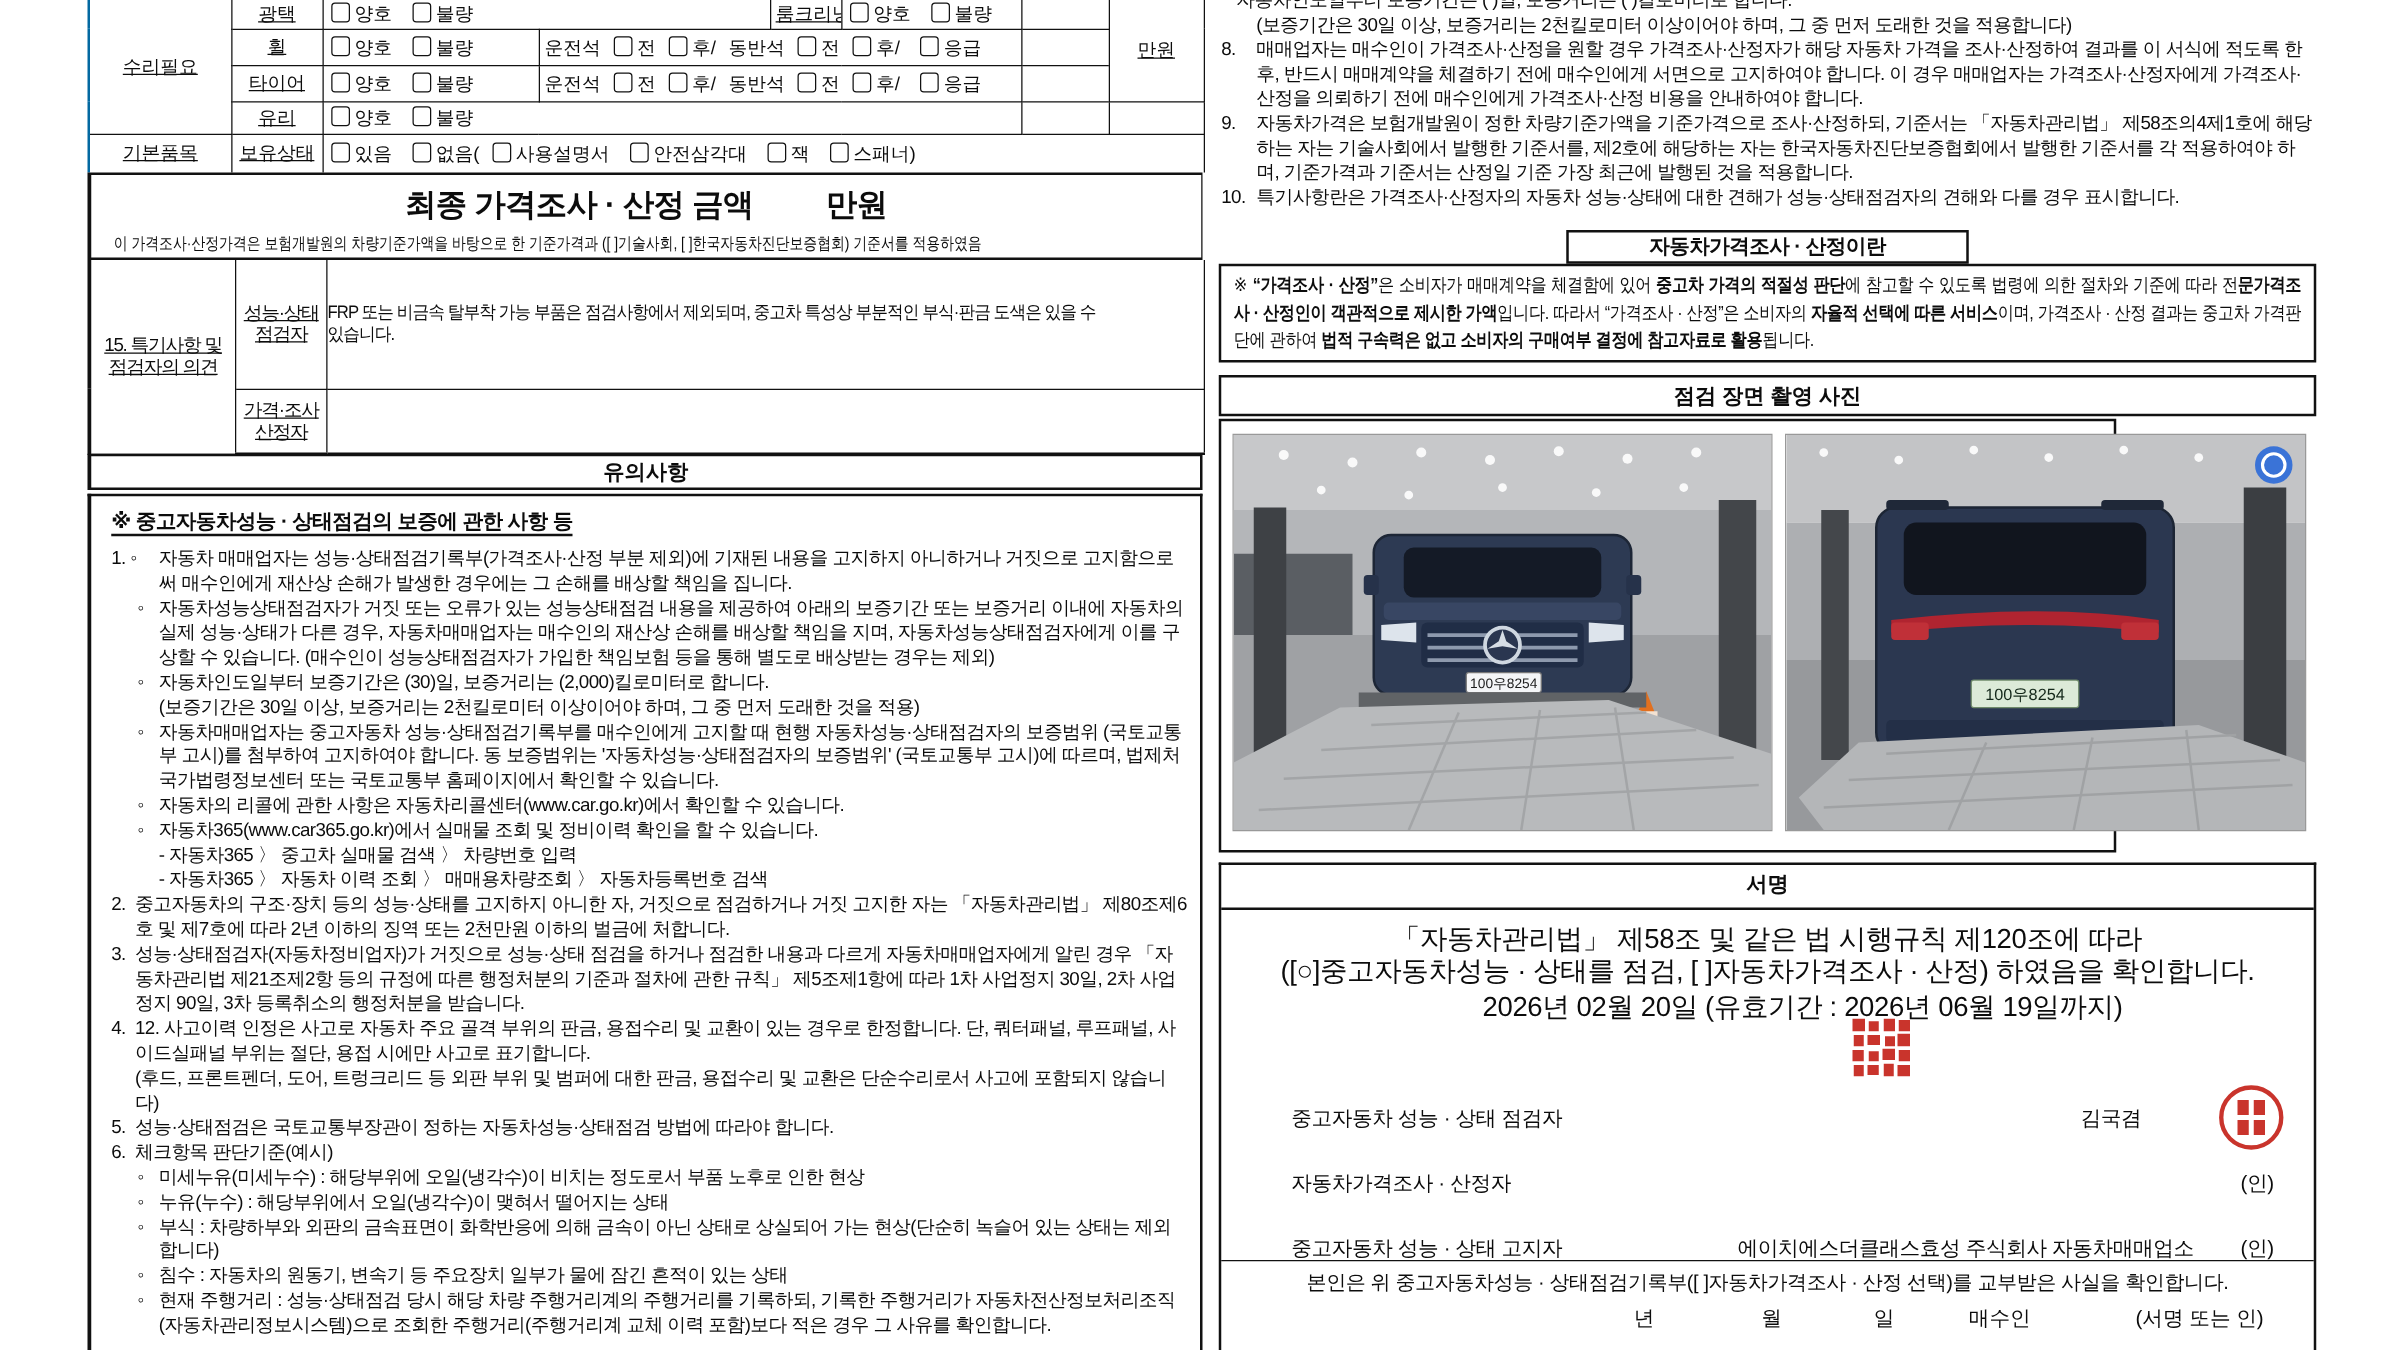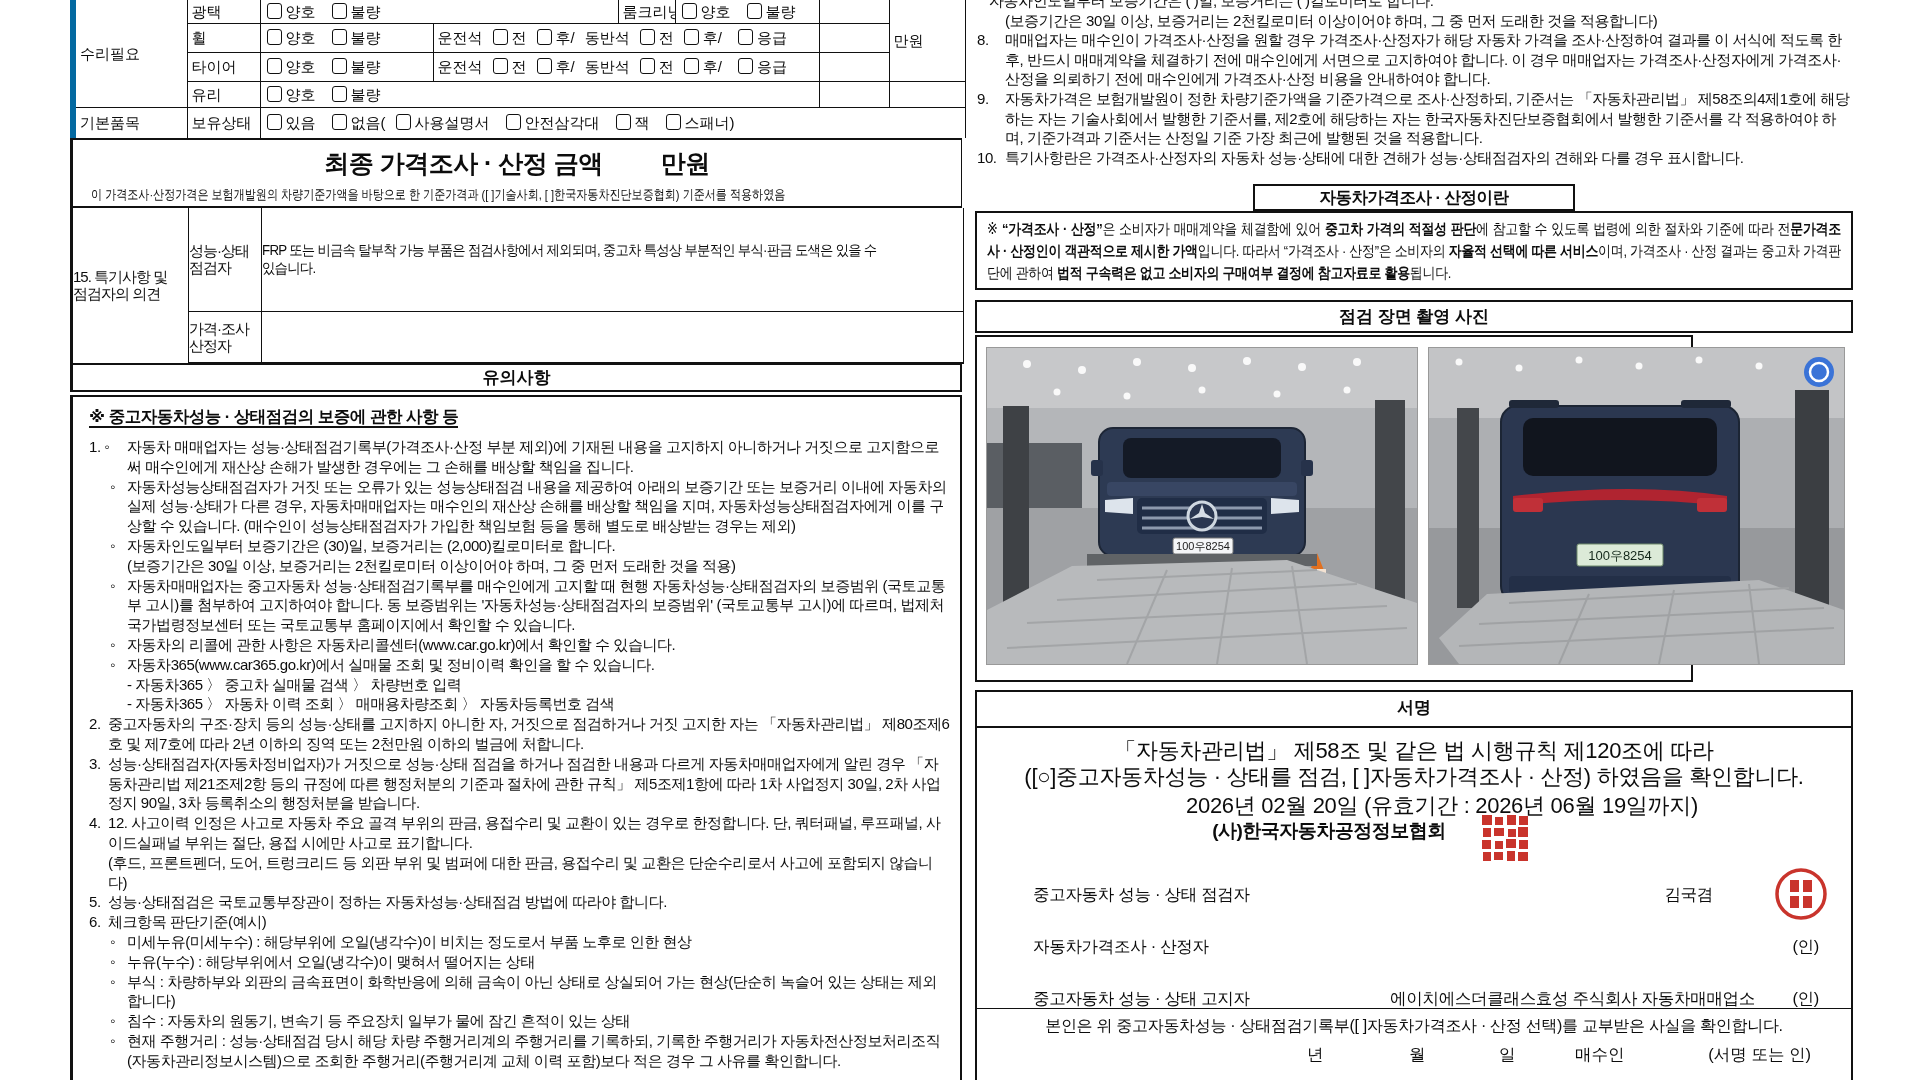--- a/index.html
+++ b/index.html
@@ -4,22 +4,22 @@
 <style>
   html,body{margin:0;padding:0;background:#ffffff;}
   .page{position:relative;width:1920px;height:1080px;background:#fff;overflow:hidden;
         font-family:"Liberation Sans","DejaVu Sans",sans-serif;color:#0c0c0c;}
   
   .tblA{position:absolute;left:70px;top:0;width:892px;border-collapse:collapse;table-layout:fixed;}
   .tblA td{border:1.5px solid #111;font-size:15px;line-height:17px;padding:1px 4px;vertical-align:middle;
            overflow:hidden;white-space:nowrap;}
   .tblA tr:first-child td{border-top:none;}
   .tblA tr:last-child td{border-bottom:none;}
-  .tblA td.lft{border-left:6px solid #0369a1;}
-  .ctr{text-align:left;}
+  .tblA td.lft{border-left:2px solid #0369a1;}
+  .ctr{text-align:center;text-decoration:underline;}
   .cb{display:inline-block;width:13px;height:14px;border:1.7px solid #111;border-radius:3px;
       vertical-align:-2px;margin:0 4px 0 10px;}
   .cb.first{margin-left:2px;}
   .opt{margin-right:6px;}
   .priceRow{position:absolute;left:70px;top:138px;width:892px;height:70px;box-sizing:border-box;
             border-left:3px solid #111;border-right:1.5px solid #111;border-top:2.5px solid #111;
             border-bottom:2.5px solid #111;text-align:center;}
   .priceTitle{font-size:25px;font-weight:bold;letter-spacing:-0.5px;margin-top:7px;}
   .priceGap{display:inline-block;width:58px;}
   .sqz{display:inline-block;transform:scaleX(0.82);transform-origin:0 50%;white-space:nowrap;}
@@ -350,21 +350,20 @@
         </g>
       </svg>
     </div>
   </div>
 
   <div class="signBox">
     <div class="signHead">서명</div>
     <div class="sAbs sCtr" style="top:44px;">「자동차관리법」 제58조 및 같은 법 시행규칙 제120조에 따라</div>
     <div class="sAbs sCtr" style="top:70px;">([○]중고자동차성능 · 상태를 점검, [      ]자동차가격조사 · 산정) 하였음을 확인합니다.</div>
     <div class="sAbs sCtr" style="top:99px;transform:translateX(28px);">2026년 02월 20일 (유효기간 : 2026년 06월 19일까지)</div>
-    <div class="sAbs sCtr orgLine" style="top:126px;padding-right:170px;">(사)한국자동차공정정보협회</div>
     <svg class="sealSq" viewBox="0 0 48 48">
       <g fill="#c9342c">
         <rect x="1" y="1" width="10" height="10"></rect>
           <rect x="14" y="3" width="8" height="8"></rect>
           <rect x="26" y="1" width="9" height="10"></rect>
           <rect x="38" y="2" width="9" height="9"></rect>
         <rect x="2" y="14" width="8" height="9"></rect>
           <rect x="13" y="14" width="10" height="8"></rect>
           <rect x="27" y="15" width="8" height="8"></rect>
           <rect x="37" y="13" width="10" height="10"></rect>

